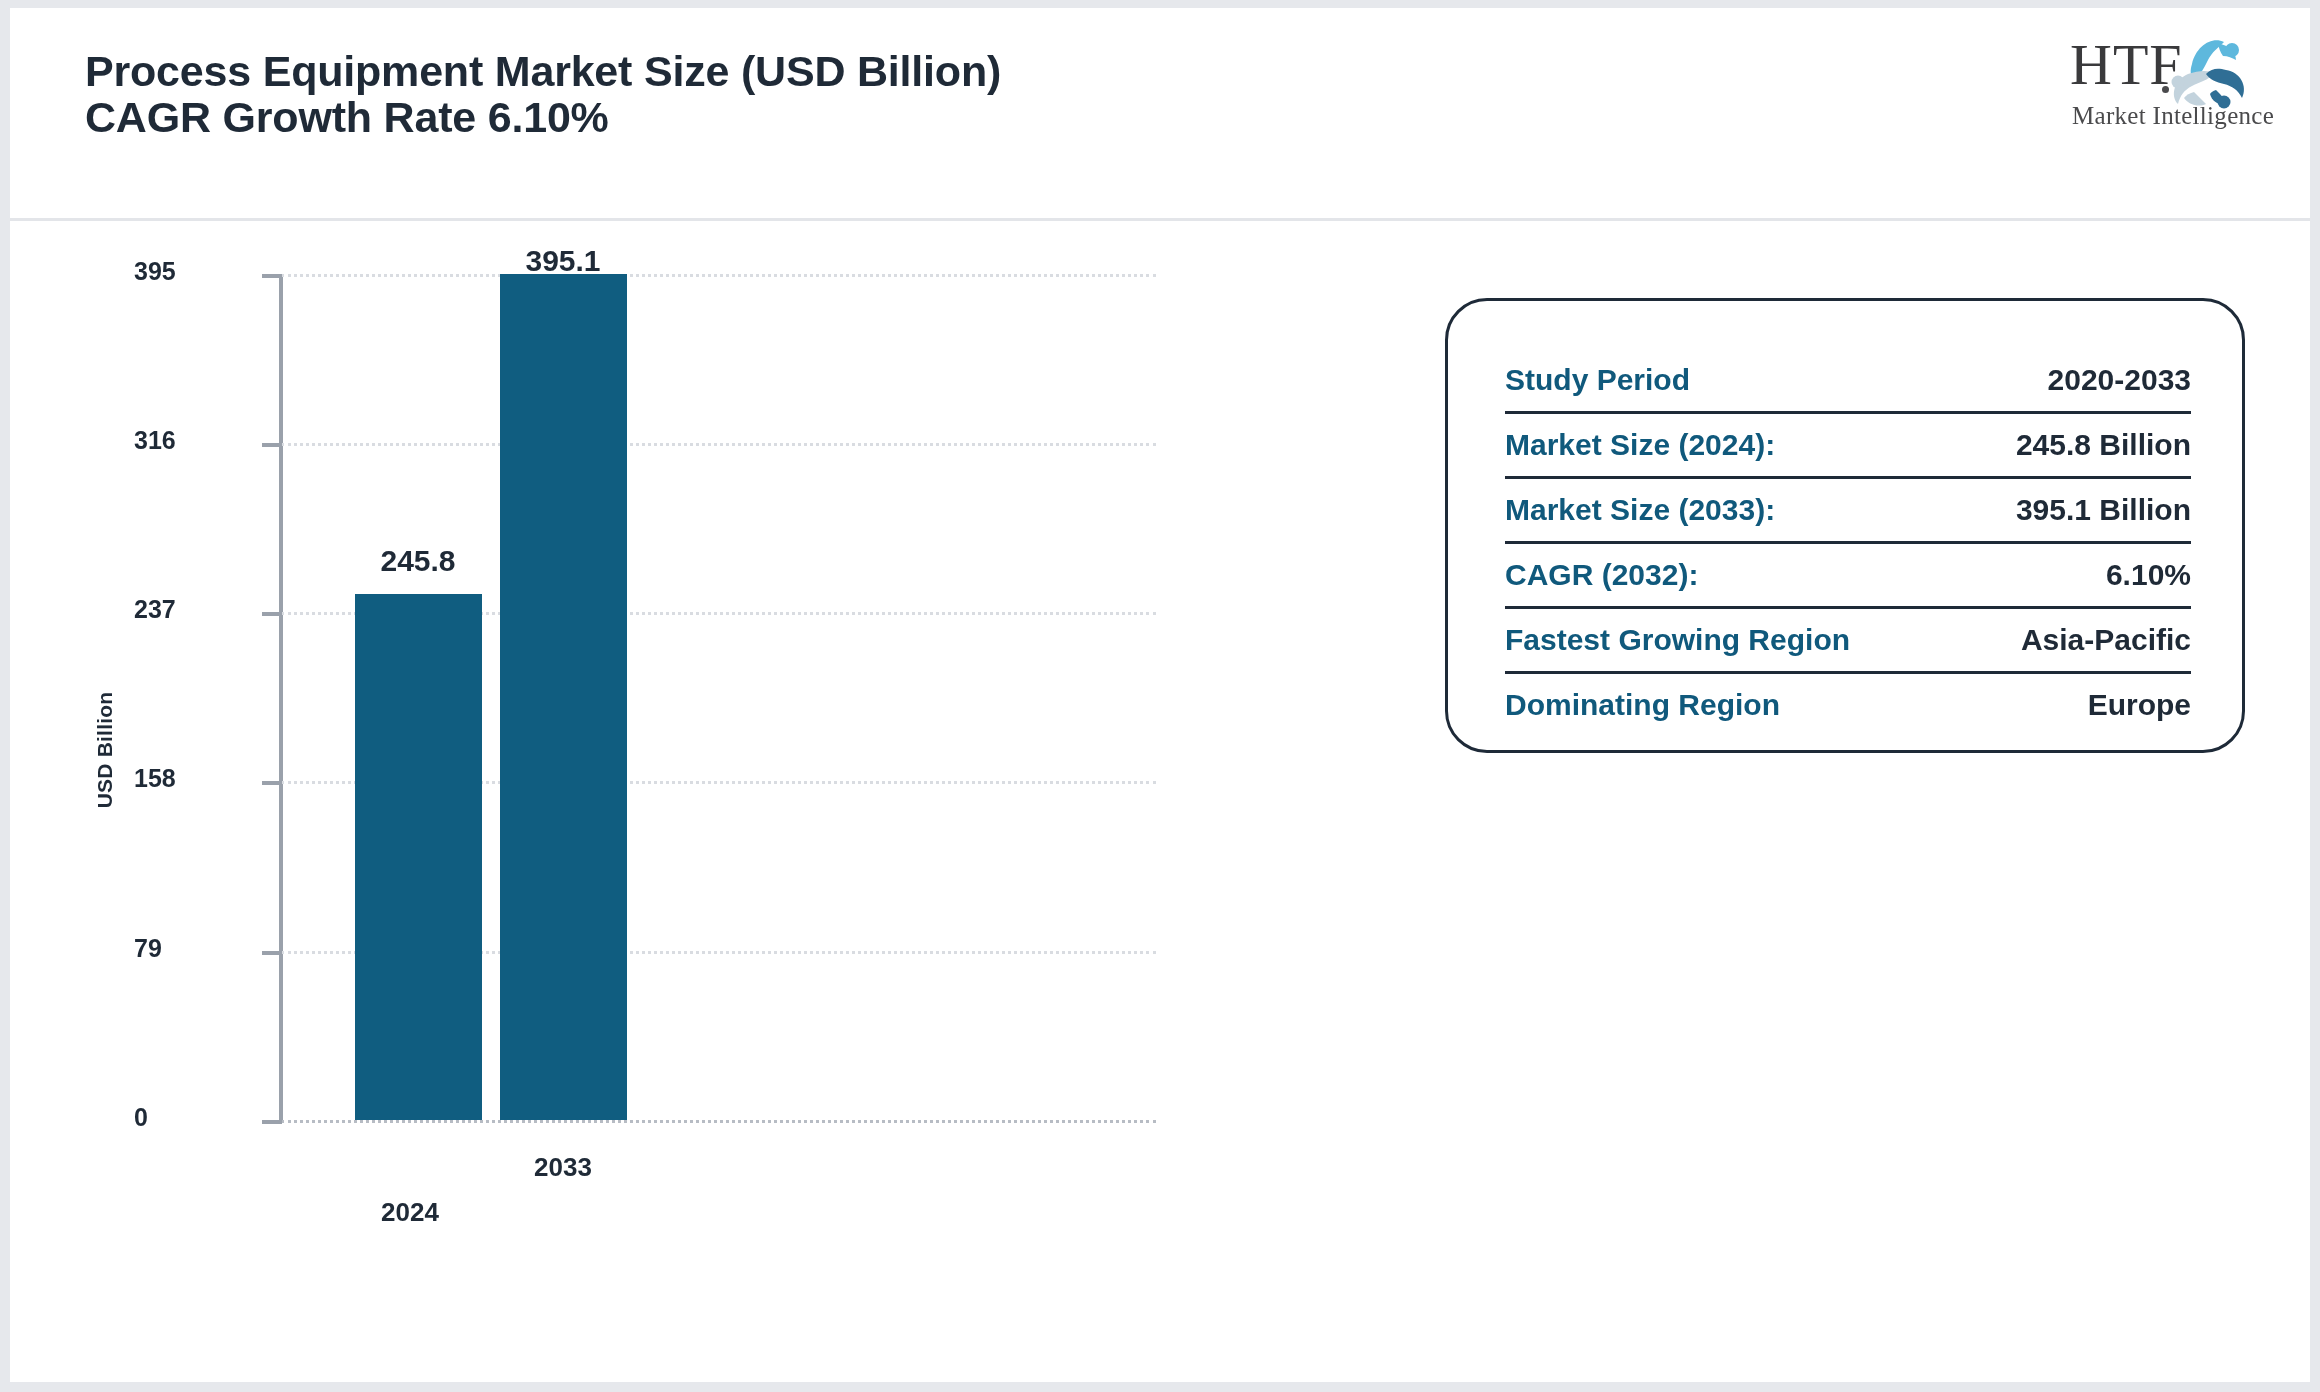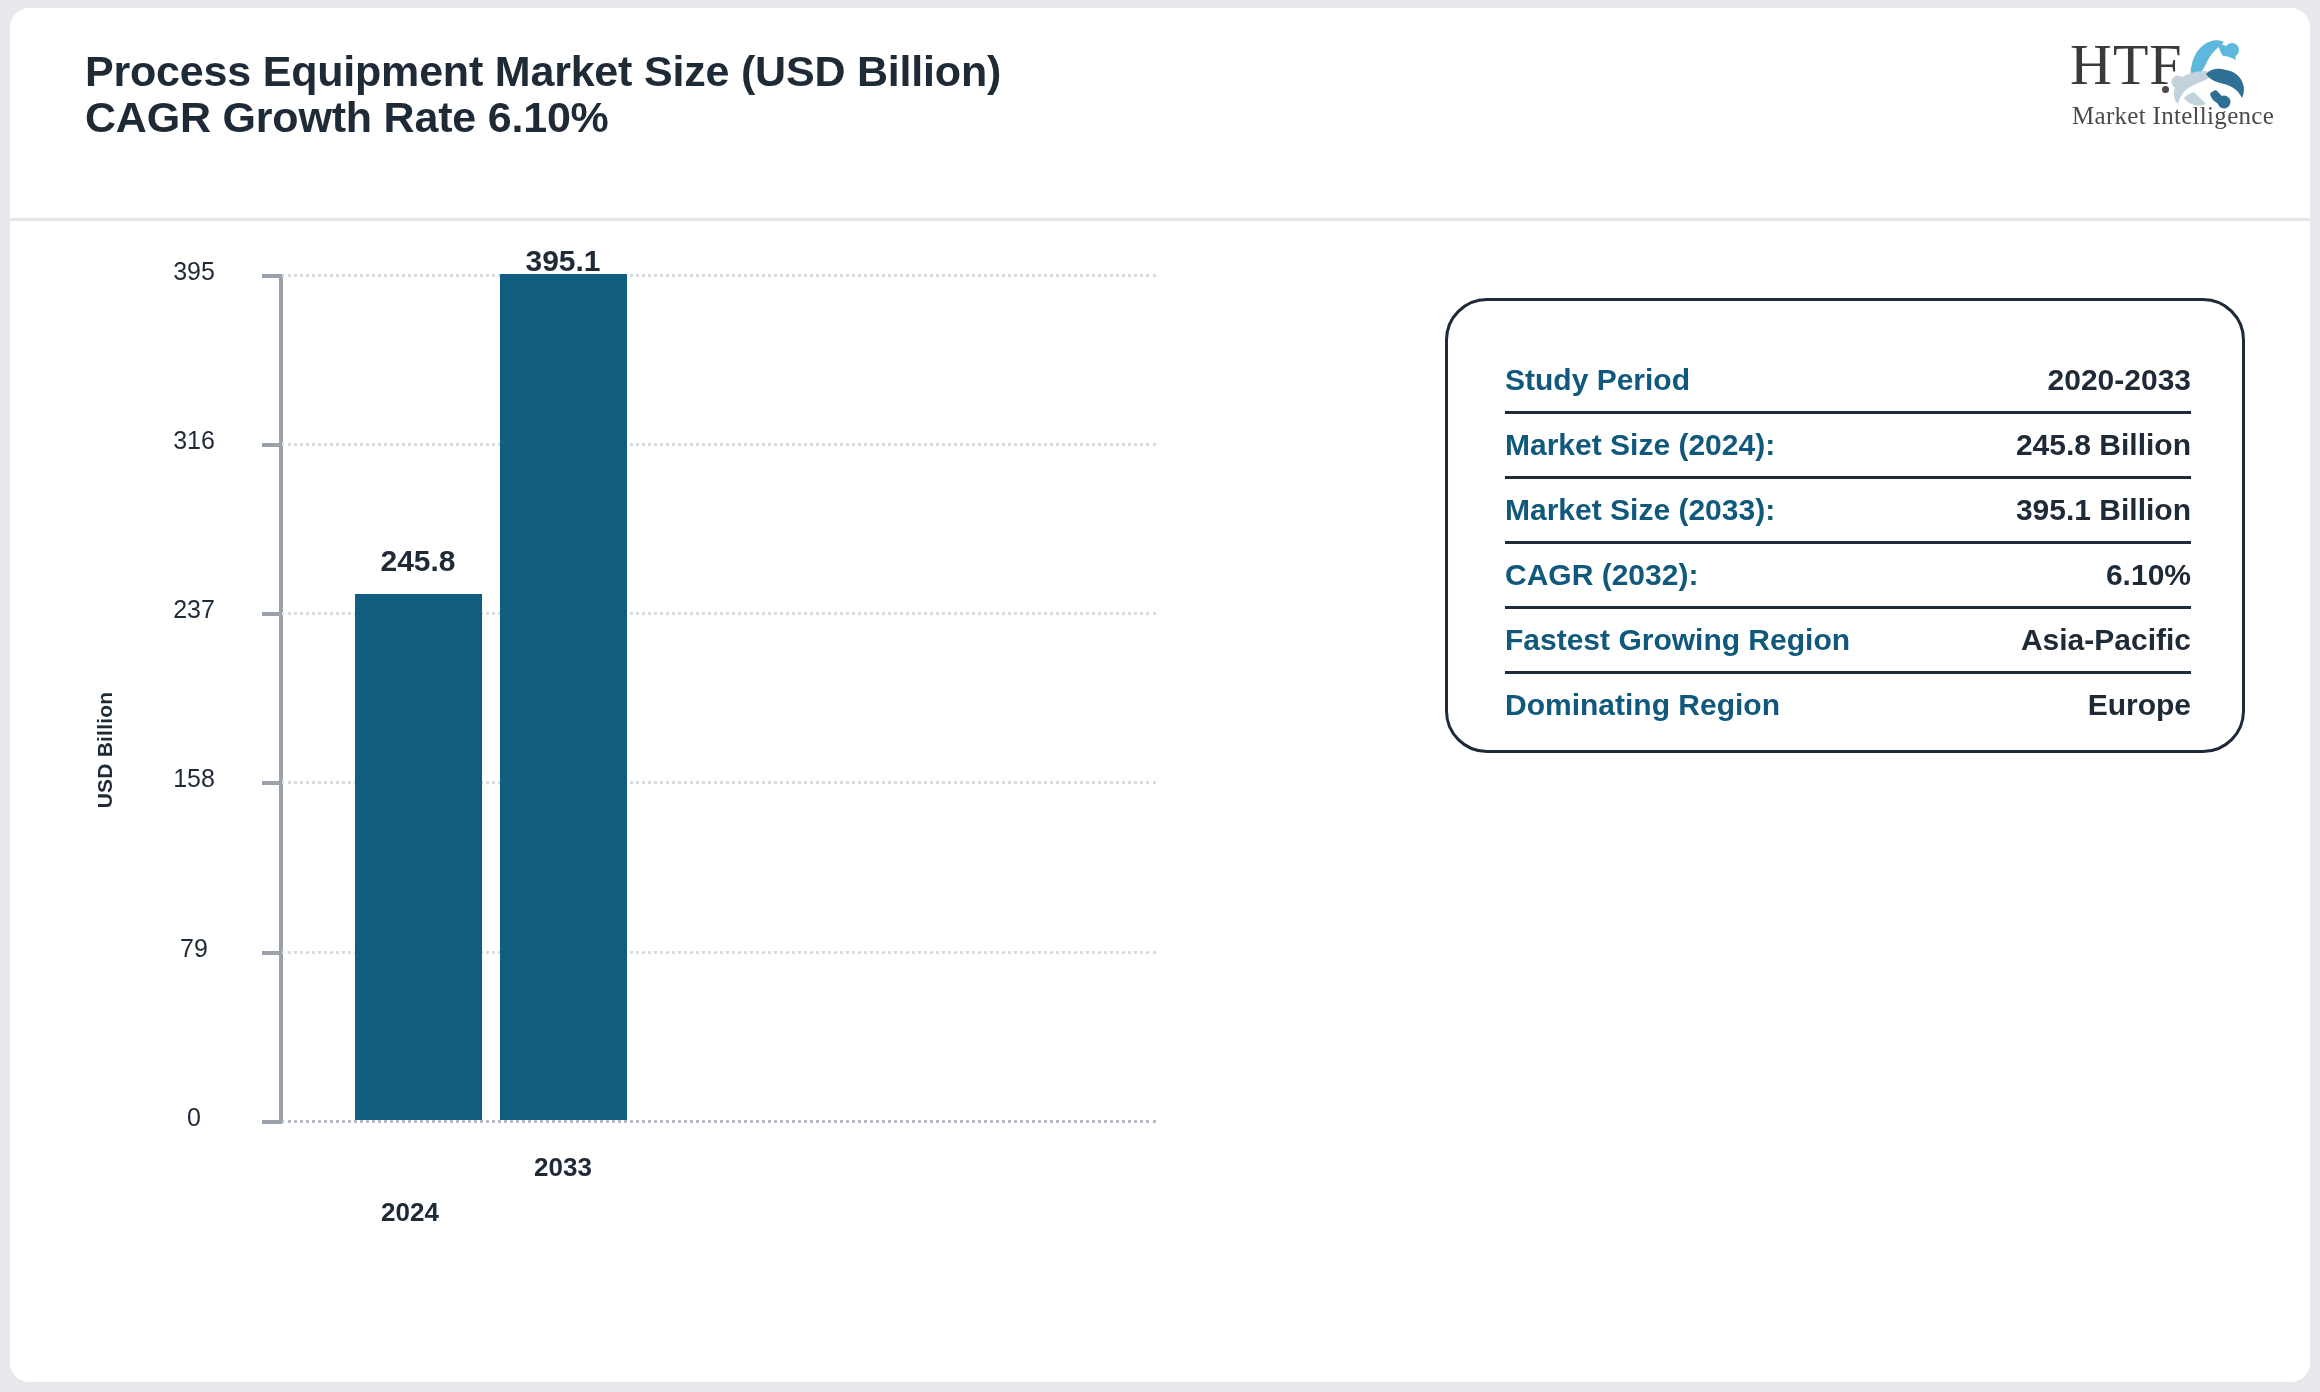--- a/index.html
+++ b/index.html
@@ -19,21 +19,20 @@
 
   
   .sheet {
     position: absolute;
     left: 10px;
     top: 8px;
     width: 2300px;
     height: 1374px;
     background: #ffffff;
     box-sizing: border-box;
-    border-radius: 19px;
   }
 
   
   .header {
     position: absolute;
     left: 0;
     top: 0;
     width: 2300px;
     height: 210px;
   }
@@ -153,24 +152,24 @@
     left: 252px;
     width: 20px;
     height: 0;
     border-top: 4px solid #9aa1ab;
   }
 
   .tick-label {
     position: absolute;
     right: 0;
     width: 120px;
-    text-align: center;
+    text-align: left;
     color: #1f2a37;
     font-size: 25px;
-    font-weight: normal;
+    font-weight: bold;
   }
   .tick-label-wrap {
     position: absolute;
     left: 120px;
     width: 124px;
     height: 0;
   }
 
   .bar {
     position: absolute;

